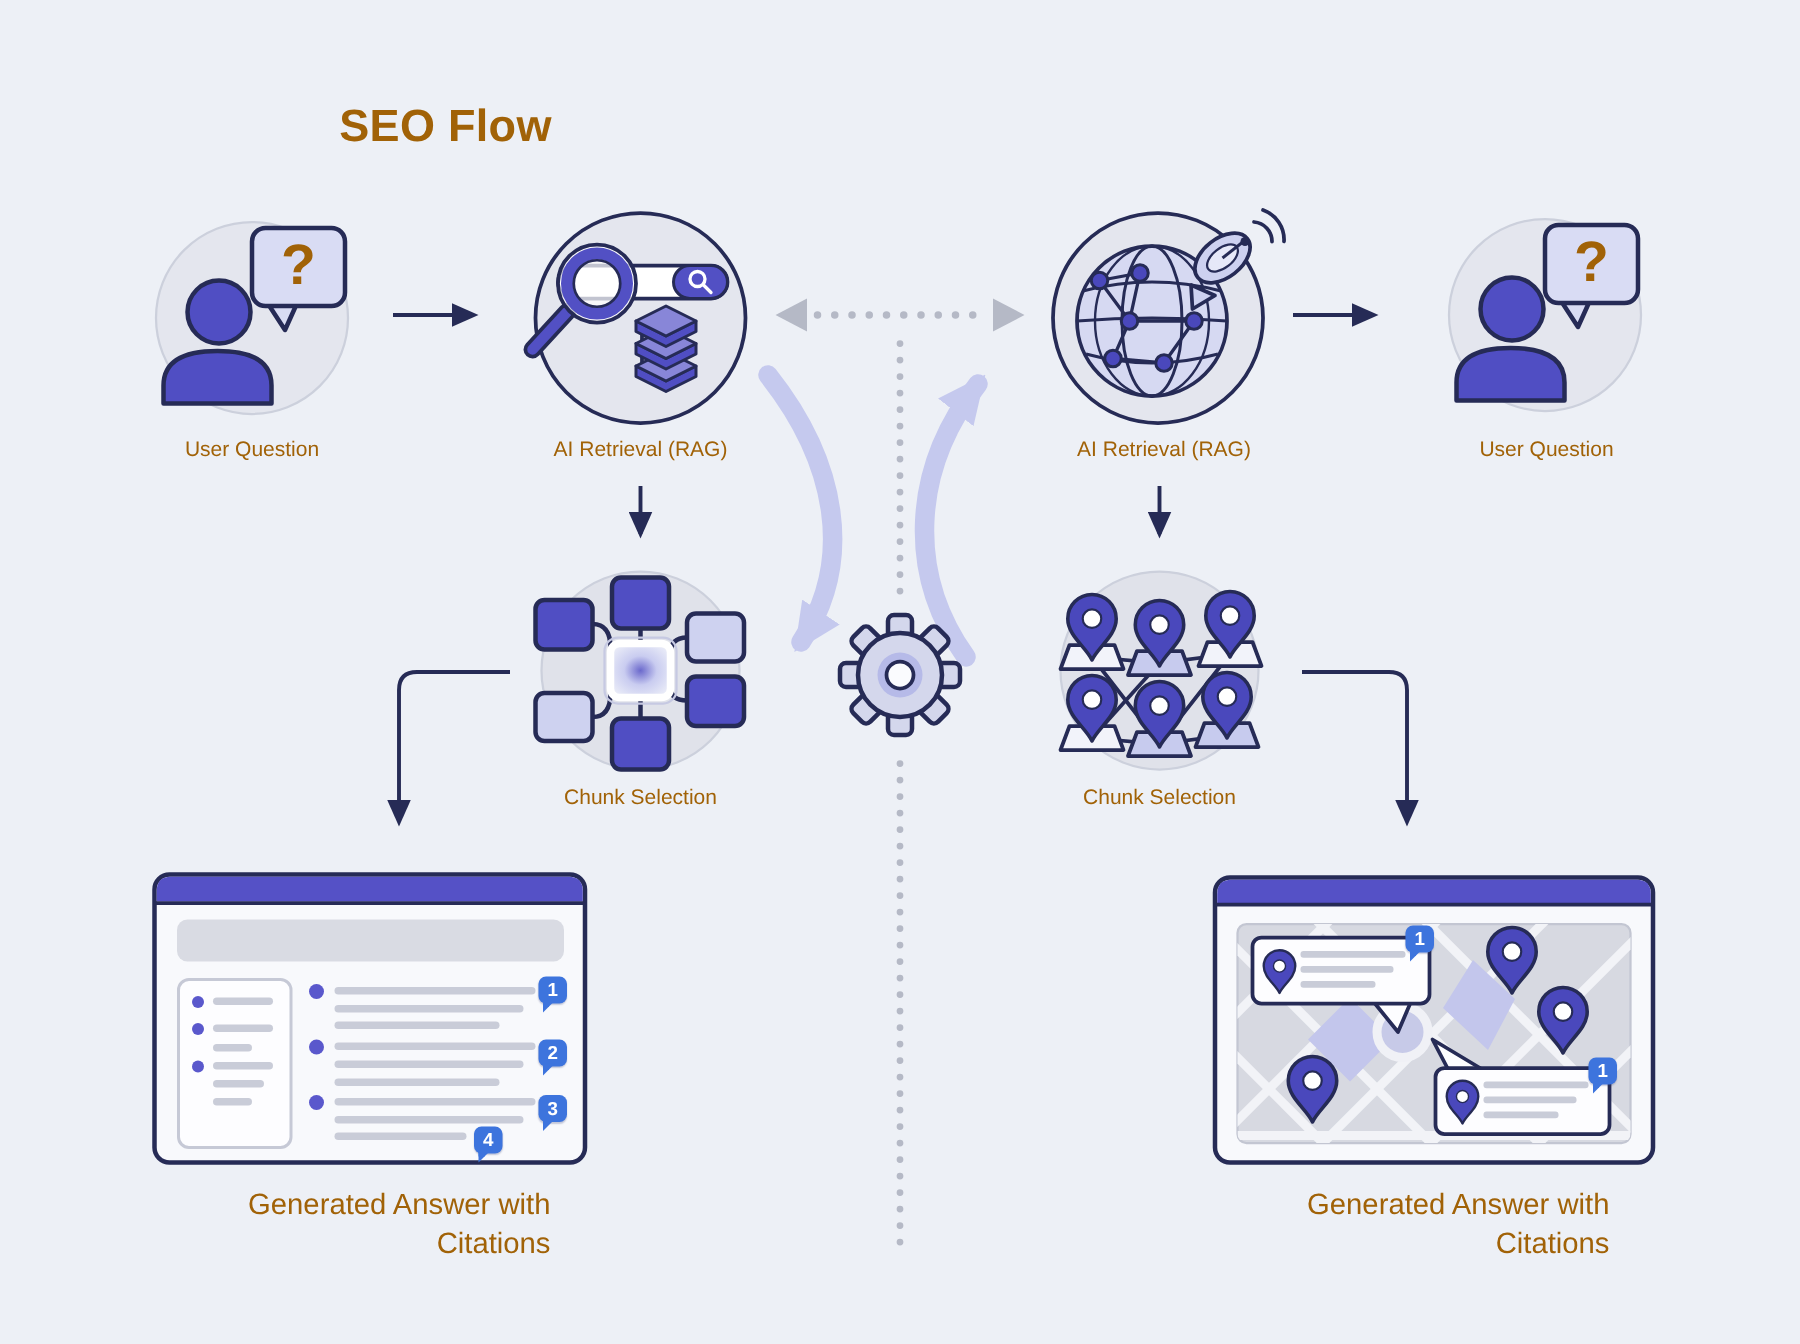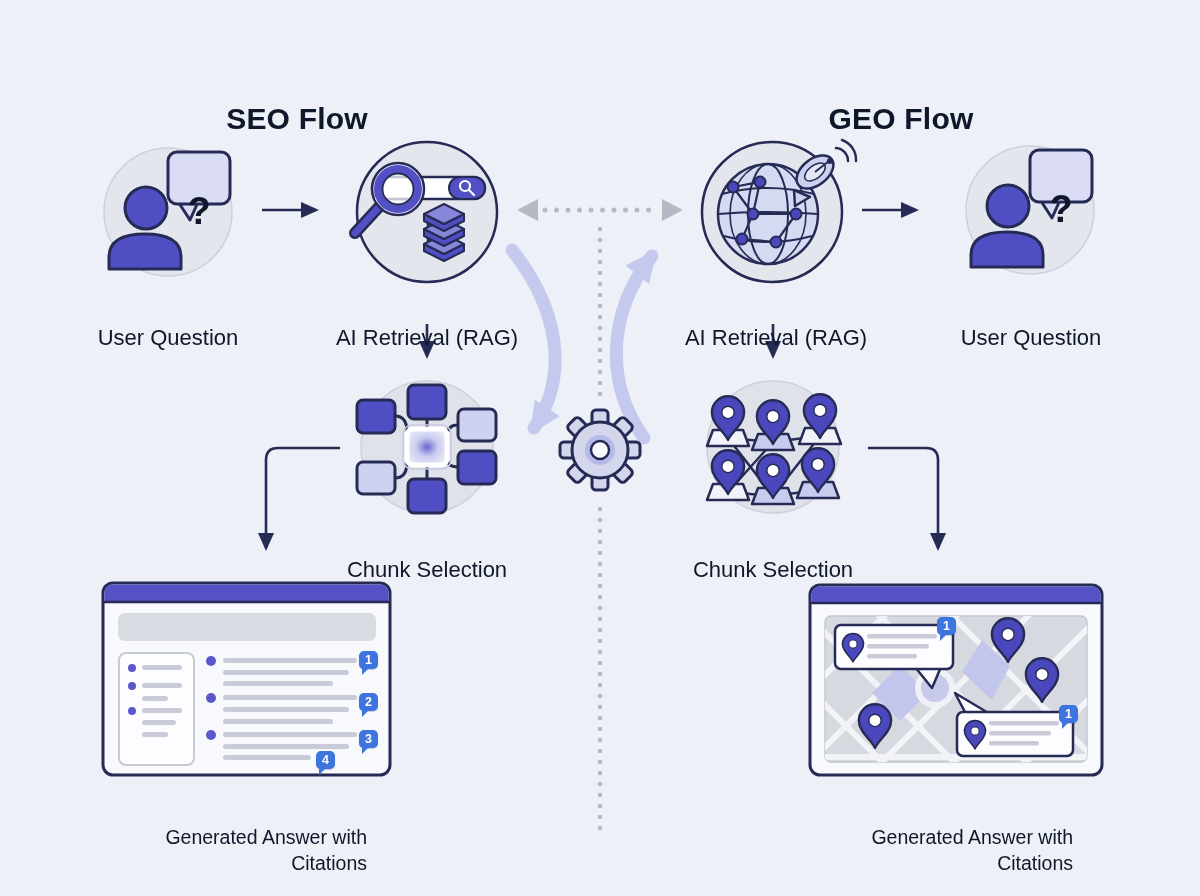--- a/index.html
+++ b/index.html
@@ -4,23 +4,23 @@
 <style>
   html,body{margin:0;padding:0;}
   #canvas{
     position:relative;
     width:1200px;height:896px;
     background:#edf0f6;
     overflow:hidden;
     font-family:"Liberation Sans","DejaVu Sans",sans-serif;
   }
   #art{position:absolute;left:0;top:0;z-index:1;}
-  .txt{position:absolute;z-index:4;color:#0f172a;white-space:nowrap;margin-top:34px;}
+  .txt{position:absolute;z-index:4;color:#a16207;white-space:nowrap;}
   .flow-title{font-size:30px;font-weight:700;transform:translateX(-50%);letter-spacing:.2px;}
-  .node-label{font-size:22px;font-weight:500;transform:translateX(-50%);}
+  .node-label{font-size:14px;font-weight:500;transform:translateX(-50%);}
   .caption{font-size:19.5px;font-weight:500;transform:translateX(-50%);
            white-space:normal;width:240px;text-align:right;line-height:26px;}
   .qmark{font-size:38px;font-weight:600;transform:translateX(-50%);line-height:1;}
   .badge{
     position:absolute;z-index:5;width:19px;height:18px;
     background:#3d74dd;border-radius:5px;
     color:#fff;font-size:12.5px;font-weight:700;
     display:flex;align-items:center;justify-content:center;
     box-shadow:0 1px 1px rgba(40,50,110,.25);
   }
@@ -310,21 +310,20 @@
       <g fill="#c9ccd8">
         <rect x="989" y="721" width="70" height="4.5" rx="2"></rect>
         <rect x="989" y="731" width="62" height="4.5" rx="2"></rect>
         <rect x="989" y="741" width="50" height="4.5" rx="2"></rect>
       </g>
     </g>
   </g>
 </svg>
 
 <div class="txt flow-title" style="left:297px;top:68px;">SEO Flow</div>
-<div class="txt flow-title" style="left:901px;top:68px;">GEO Flow</div>
 
 <div class="txt qmark" style="left:199px;top:158px;">?</div>
 <div class="txt qmark" style="left:1061px;top:156px;">?</div>
 
 <div class="txt node-label" style="left:168px;top:291px;">User Question</div>
 <div class="txt node-label" style="left:427px;top:291px;">AI Retrieval (RAG)</div>
 <div class="txt node-label" style="left:776px;top:291px;">AI Retrieval (RAG)</div>
 <div class="txt node-label" style="left:1031px;top:291px;">User Question</div>
 
 <div class="txt node-label" style="left:427px;top:523px;">Chunk Selection</div>

